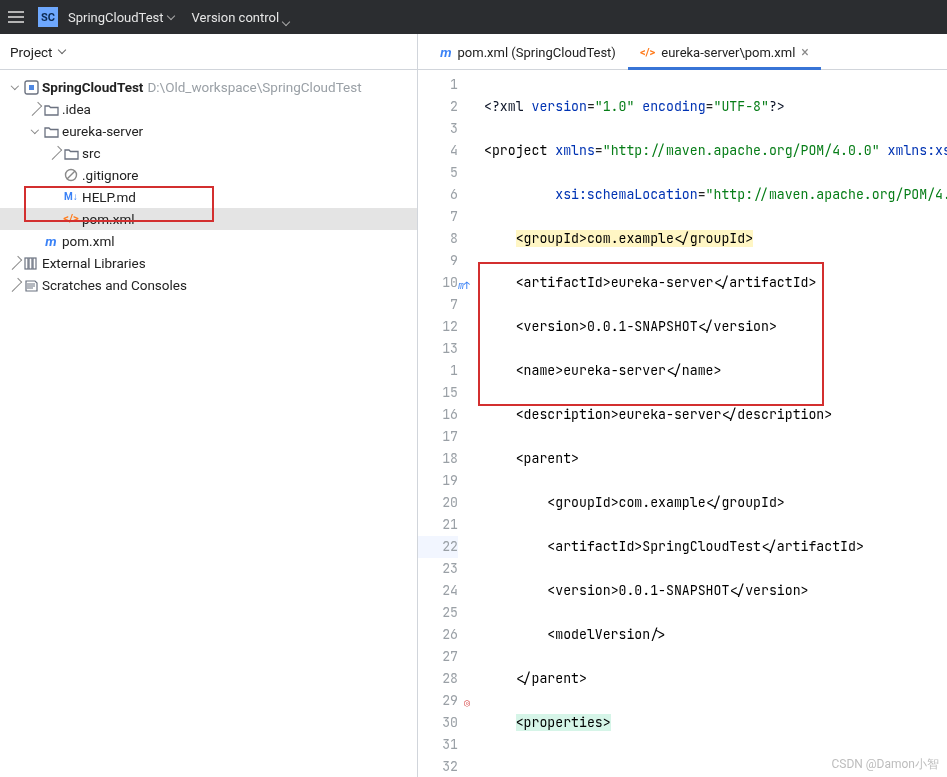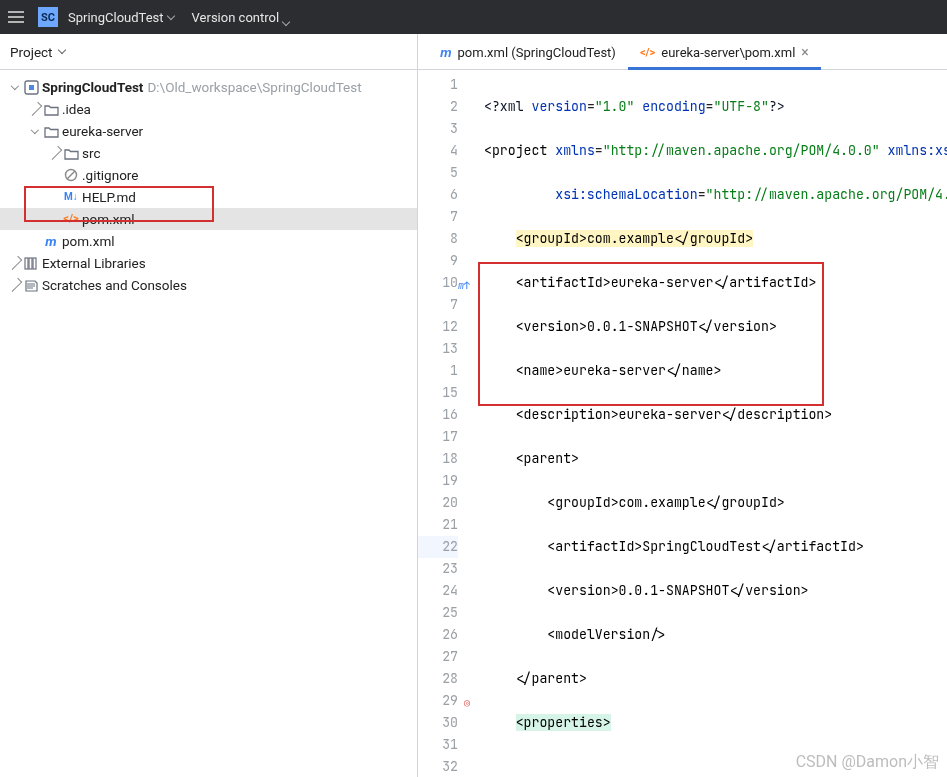--- a/index.html
+++ b/index.html
@@ -121,21 +121,21 @@
   .t-attr { color: #0033b3; }
   .t-val { color: #067d17; }
   .t-txt { color: #000; }
   .t-pi { color: #0f172a; }
   .hl-y { background: var(--highlight-yellow); }
   .hl-c { background: var(--highlight-cyan); }
 
   
   .code-redbox { position:absolute; border:2.5px solid #d32f2f; pointer-events:none; }
 
-  .watermark { position:absolute; right:8px; bottom:4px; color:#bdbdbd; font-size:16px; pointer-events:none; }
+  .watermark { position:absolute; right:8px; bottom:4px; color:#bdbdbd; font-size:12px; pointer-events:none; }
   
   svg { display:block; }
 </style>
 </head>
 <body>
 
 <div class="titlebar">
   <div class="hamburger">
       <span></span>
     </div>

